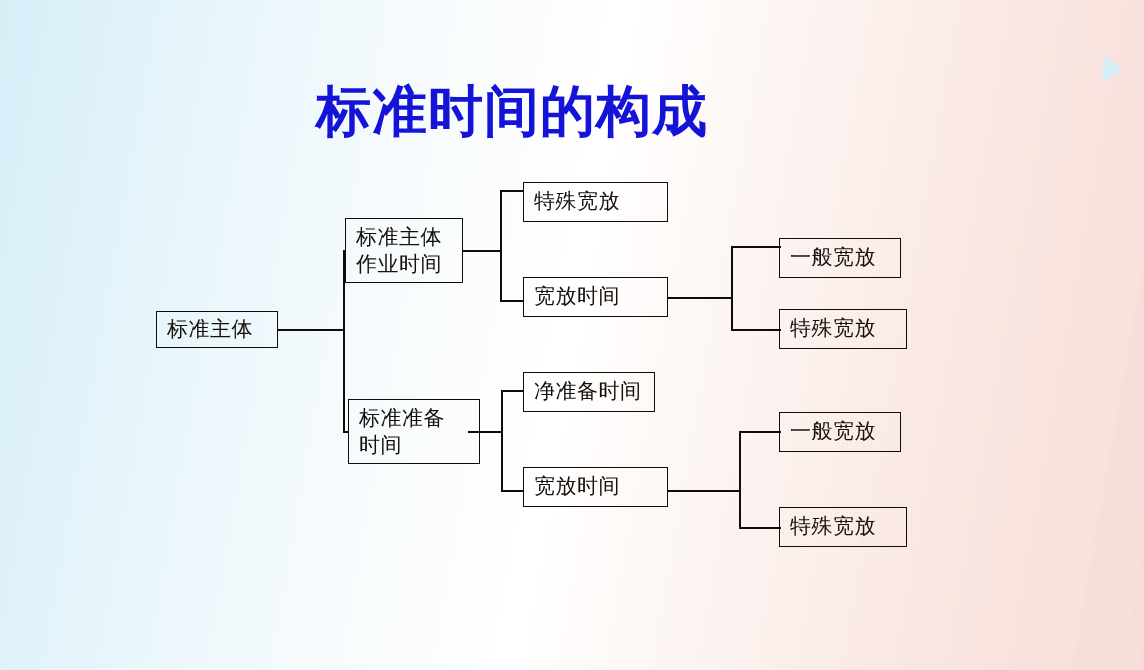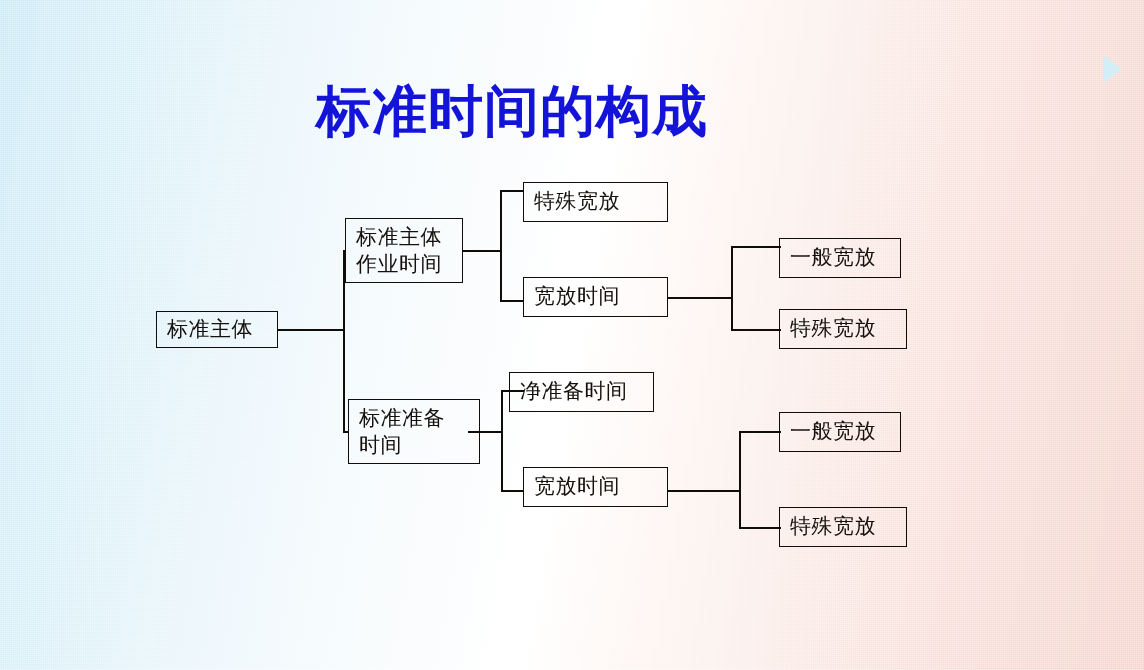--- a/index.html
+++ b/index.html
@@ -139,21 +139,21 @@
   <div class="node two-line" style="left:348px; top:399px; width:132px; height:65px;">
     <div>标准准备</div>
     <div>时间</div>
   </div>
 
   <div class="conn h" style="left:468px; top:431px; width:35px;"></div>
   <div class="conn v" style="left:501px; top:390px; height:101px;"></div>
   <div class="conn h" style="left:501px; top:390px; width:23px;"></div>
   <div class="conn h" style="left:501px; top:490px; width:23px;"></div>
 
-  <div class="node" style="left:509px; top:372px; width:145px; height:40px;">净准备时间</div>
+  <div class="node" style="left:523px; top:372px; width:132px; height:40px;">净准备时间</div>
 
   <div class="node" style="left:523px; top:467px; width:145px; height:40px;">宽放时间</div>
 
   <div class="conn h" style="left:668px; top:490px; width:73px;"></div>
   <div class="conn v" style="left:739px; top:431px; height:97px;"></div>
   <div class="conn h" style="left:739px; top:431px; width:42px;"></div>
   <div class="conn h" style="left:739px; top:527px; width:42px;"></div>
 
   <div class="node" style="left:779px; top:412px; width:122px; height:40px;">一般宽放</div>
 

